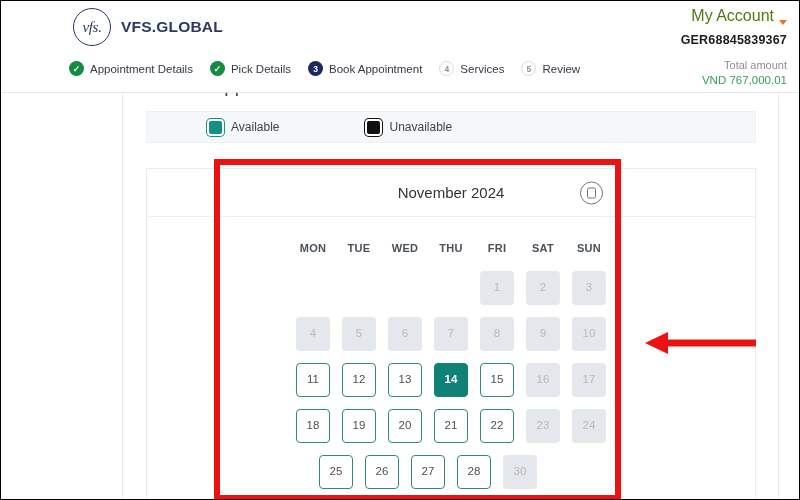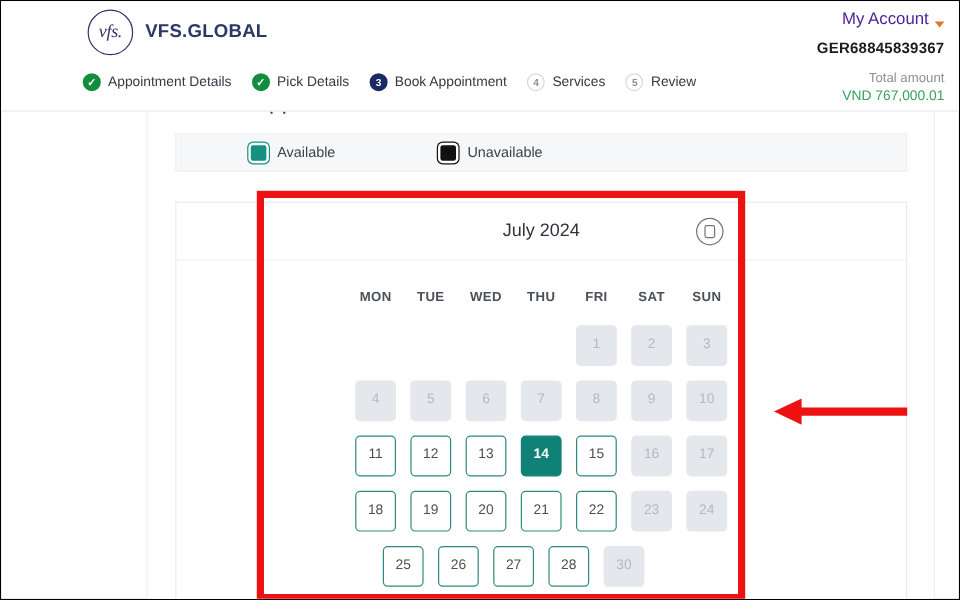--- a/index.html
+++ b/index.html
@@ -37,21 +37,21 @@
     display:flex; align-items:center; justify-content:center;
     color:#2b3765; font-family:"Liberation Serif", serif;
     font-style:italic; font-size:15px; letter-spacing:-0.3px;
   }
   .brand-name {
     color:#2b3765; font-size:15.5px; font-weight:bold; letter-spacing:0.2px;
   }
 
   .account { position:absolute; right:14px; top:6px; text-align:right; }
   .account-link {
-    color:#4c1d95; font-size:14px; cursor:pointer;
+    color:#4d7c0f; font-size:16px; cursor:pointer;
     display:inline-flex; align-items:flex-end; gap:5px;
   }
   .caret {
     width:0;height:0;border-left:4px solid transparent;border-right:4px solid transparent;
     border-top:5px solid #e2762a; display:inline-block;
   }
   .account-ref {
     margin-top:8px; color:#1d1d1d; font-size:12.5px; font-weight:bold; letter-spacing:0.2px;
   }
 
@@ -155,21 +155,21 @@
       <span>Available</span>
     </div>
     <div class="legend-item">
       <span class="swatch sw-unavailable"></span>
       <span>Unavailable</span>
     </div>
   </div>
 
   <div class="calendar">
     <div class="cal-head">
-      <div class="cal-month">July 2024</div>
+      <div class="cal-month">November 2024</div>
       <div class="cal-toggle">
         <span class="cal-toggle-glyph"></span>
       </div>
     </div>
     <div class="cal-grid">
       <div class="cal-row dow-row" id="dow-row">
           <div class="cal-cell">
             <span class="dow">MON</span>
           </div>
           <div class="cal-cell">

